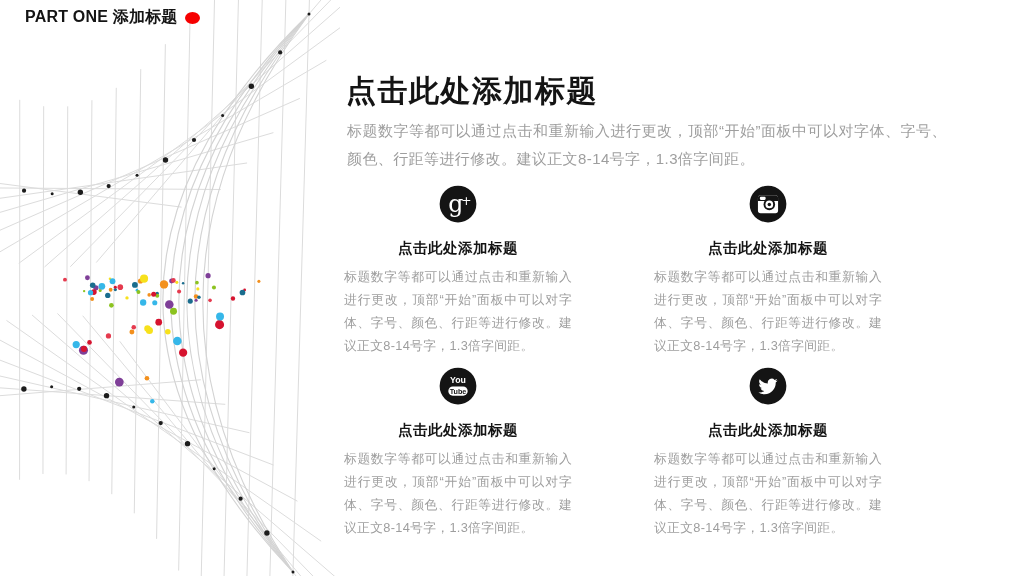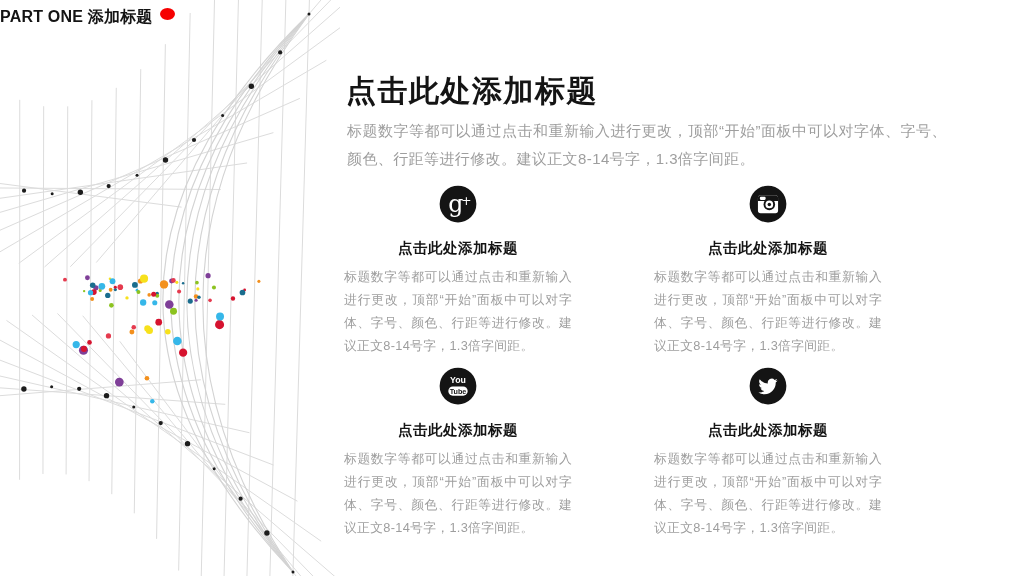--- a/index.html
+++ b/index.html
@@ -6,22 +6,22 @@
   html,body { margin:0; padding:0; }
   body {
     width:1024px; height:576px; overflow:hidden; background:#ffffff;
     font-family:"Liberation Sans","DejaVu Sans",sans-serif;
     -webkit-font-smoothing:antialiased;
   }
   .slide { position:relative; width:1024px; height:576px; background:#fff; }
   #deco { position:absolute; left:0; top:0; }
 
   .kicker {
-    position:absolute; left:0; top:7px;
-    display:flex; align-items:flex-start; gap:7px;
+    position:absolute; left:25px; top:7px;
+    display:flex; align-items:center; gap:7px;
     font-size:16px; font-weight:700; color:var(--ink); letter-spacing:.2px;
     white-space:nowrap;
   }
   .kicker .dot {
     width:15px; height:12px; border-radius:50%;
     background:var(--accent); display:inline-block; margin-top:1px;
   }
 
   .title {
     position:absolute; left:346px; top:71px; margin:0;

